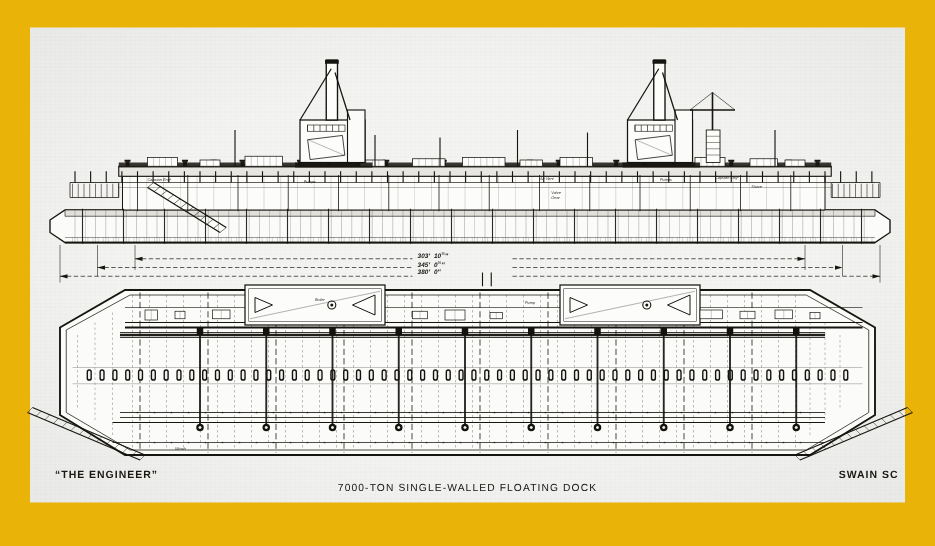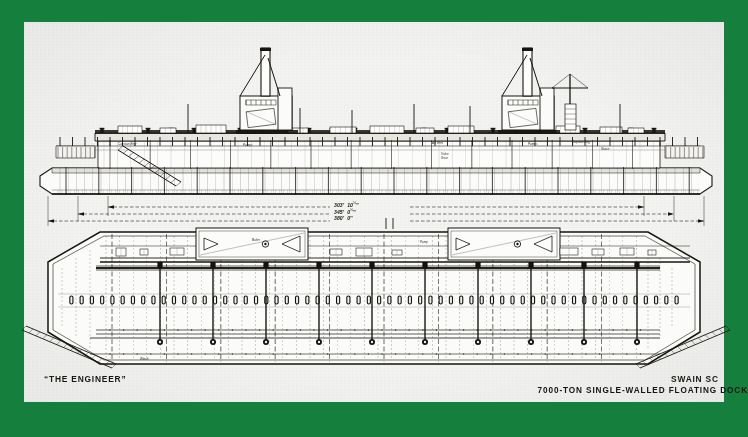--- a/index.html
+++ b/index.html
@@ -1,36 +1,36 @@
 <!DOCTYPE html>
 <html><head>
 <meta charset="utf-8">
 <style>
   html,body{margin:0;padding:0;background:#ffffff;}
   body{width:748px;height:437px;overflow:hidden;
        font-family:"Liberation Sans",sans-serif;}
-  #page{position:relative;width:748px;height:437px;background:#15803d;}
+  #page{position:relative;width:748px;height:437px;background:#eab308;}
 
   
   .plate{position:absolute;left:24px;top:22px;width:700px;height:380px;
          background:#f3f3f1;}
   .plate-grain{position:absolute;inset:0;
       background:
         repeating-linear-gradient(0deg,rgba(0,0,0,0.012) 0 1px,rgba(0,0,0,0) 1px 3px),
         repeating-linear-gradient(90deg,rgba(0,0,0,0.010) 0 1px,rgba(0,0,0,0) 1px 4px);
       opacity:.9;}
   .plate-vign{position:absolute;inset:0;
       background:radial-gradient(ellipse at 50% 50%,rgba(0,0,0,0) 55%,rgba(0,0,0,0.045) 100%);}
 
   svg{position:absolute;left:0;top:0;}
 
   .cap{position:absolute;color:#16140f;white-space:nowrap;
        font-family:"Liberation Sans",sans-serif;}
-  #caption-main{left:0;right:0;top:386px;text-align:right;
-       font-size:8.2px;font-weight:bold;letter-spacing:.9px;}
+  #caption-main{left:0;right:0;top:386px;text-align:center;
+       font-size:8.2px;font-weight:normal;letter-spacing:.9px;}
   #sig-left{left:44px;top:374px;font-size:8.4px;letter-spacing:.8px;
        font-variant:small-caps;font-weight:bold;color:#1b1813;}
   #sig-right{left:655px;top:374px;font-size:8.4px;letter-spacing:.8px;
        font-variant:small-caps;font-weight:bold;color:#1b1813;margin-left:16px;}
 
   .dimtxt{position:absolute;font-size:5.1px;color:#17150f;white-space:nowrap;
           font-style:italic;font-weight:bold;letter-spacing:.1px;}
   .dimtxt .fr{font-size:3.5px;vertical-align:super;}
 
   .lbl{position:absolute;font-size:3.1px;color:#1d1a14;white-space:nowrap;

